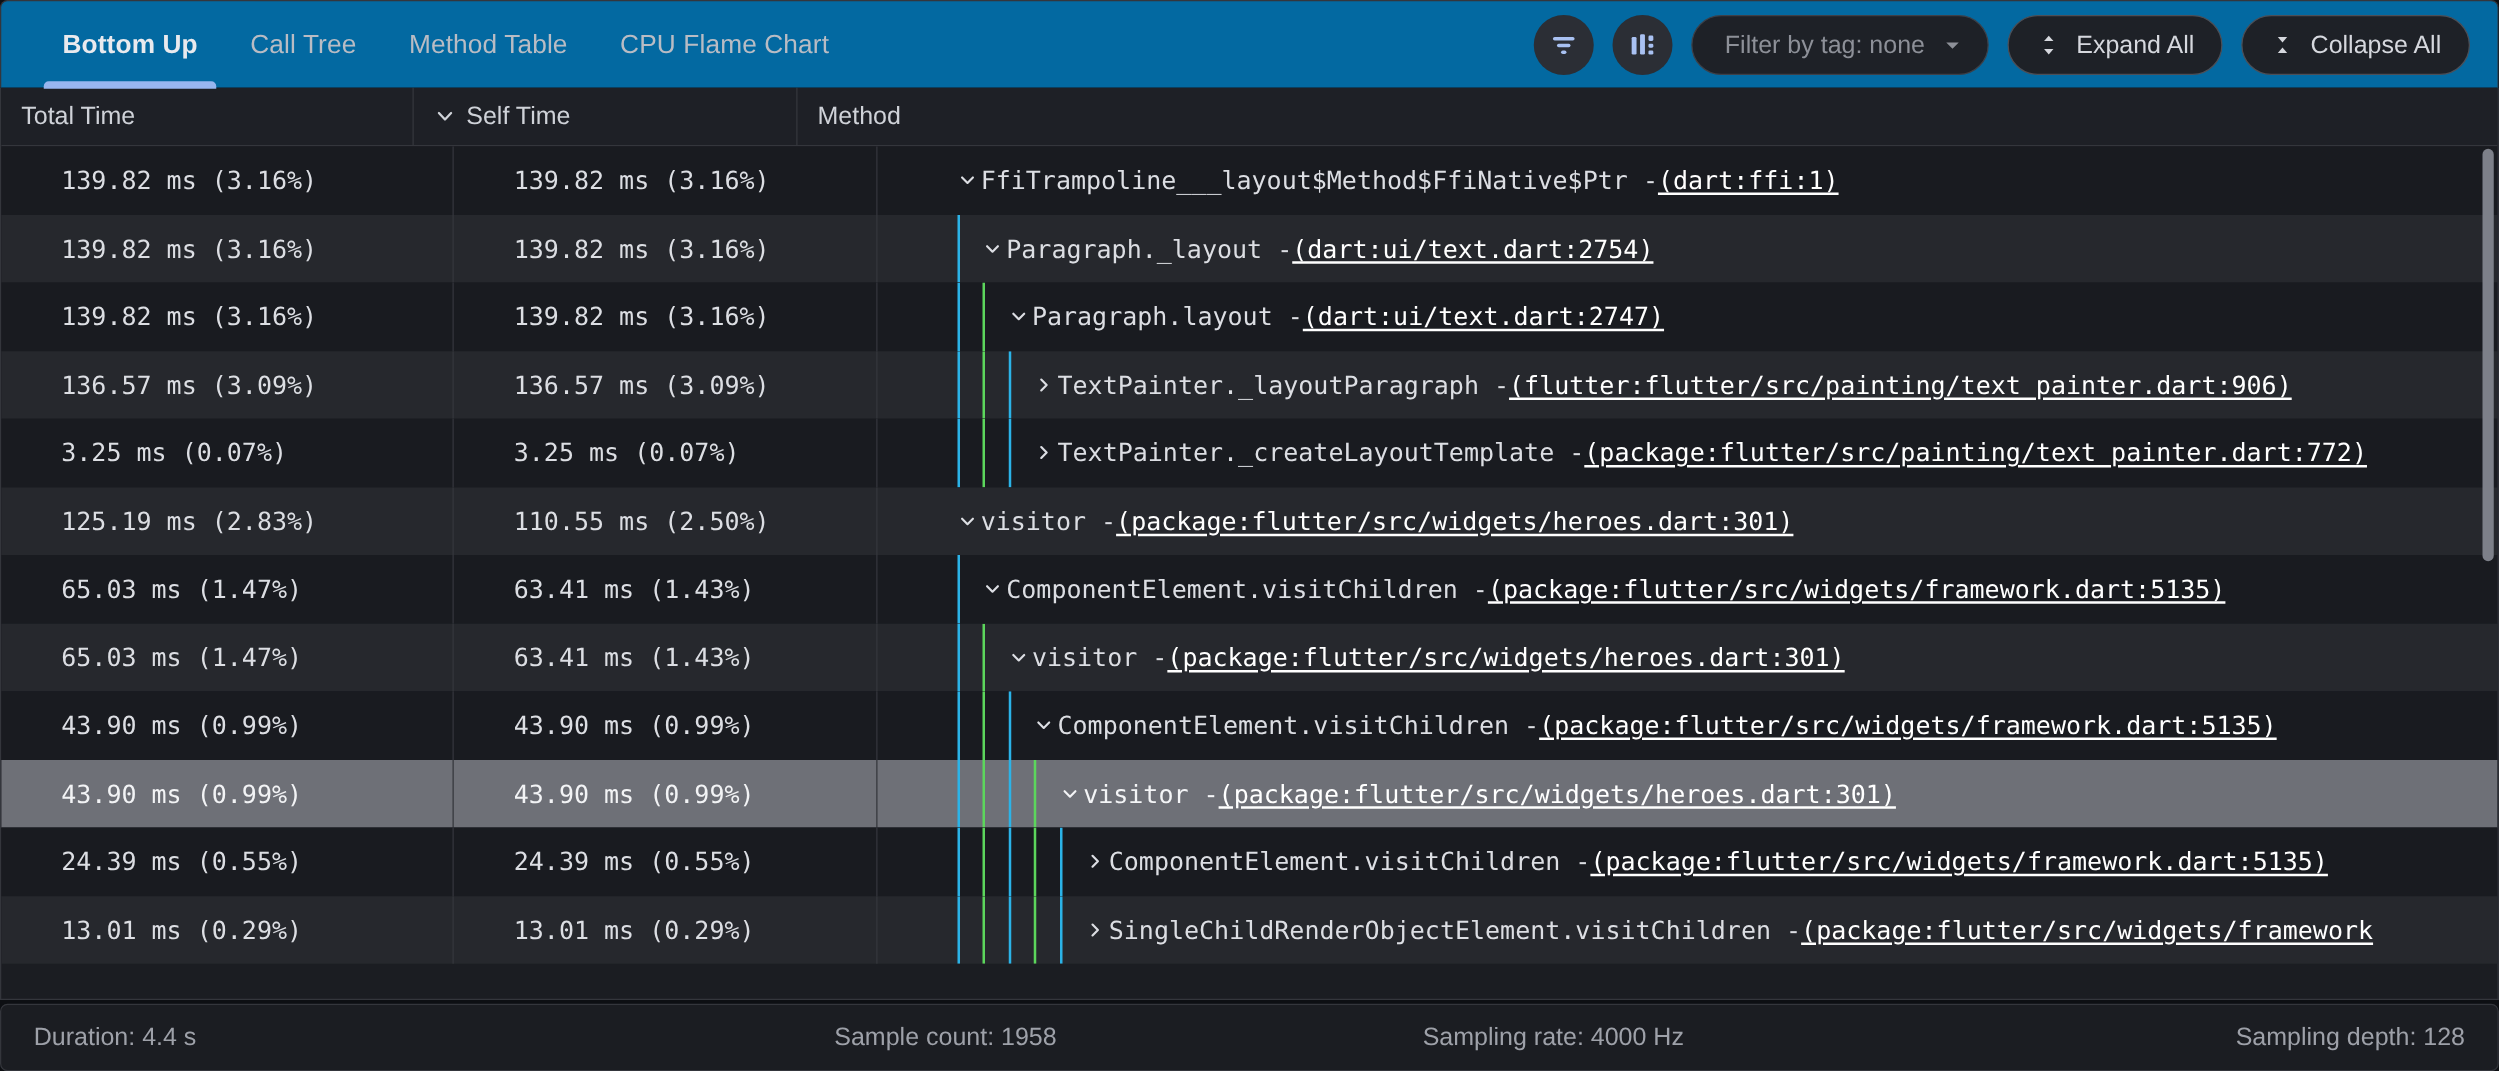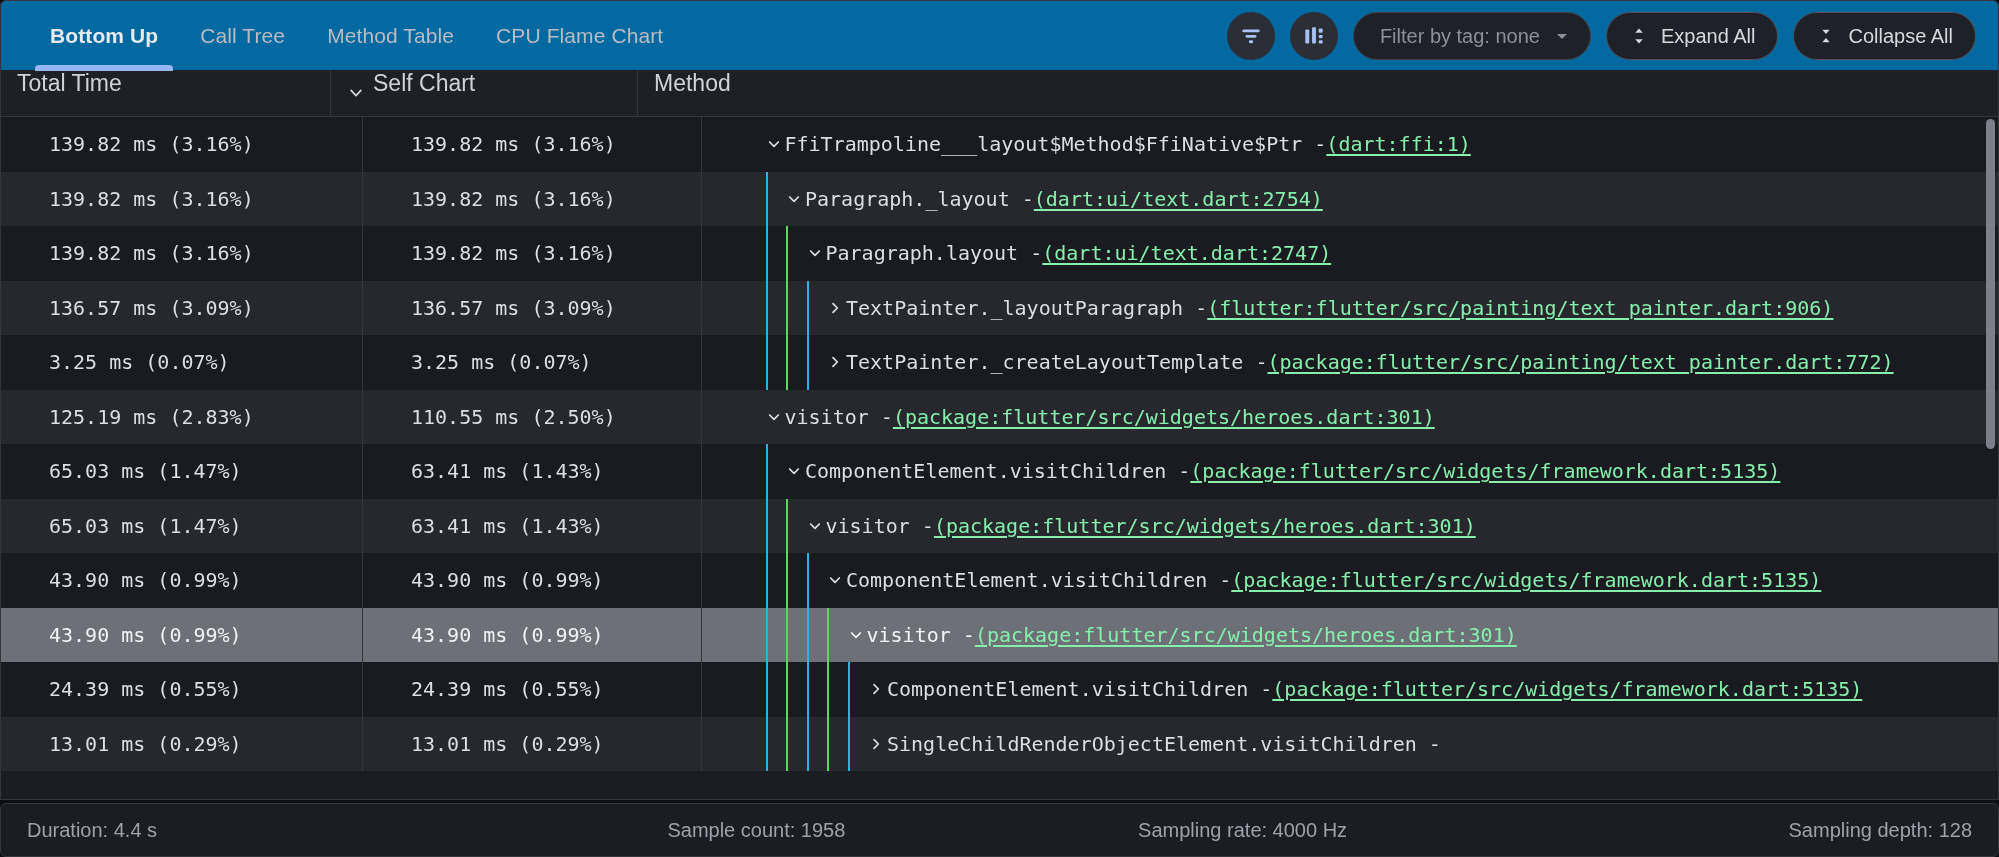--- a/index.html
+++ b/index.html
@@ -96,22 +96,22 @@
   .thead {
     display: flex;
     height: 47px;
     flex: 0 0 47px;
     background: #1e2026;
     border-bottom: 1px solid #34363c;
     align-items: center;
   }
   .th {
     height: 100%;
-    display: flex; 
-    font-size: 23px;
+    display: flex; align-items: center;
+    font-size: 20px;
     color: #cfd2d8;
     padding: 0 16px;
     border-right: 1px solid #34363c;
     cursor: pointer;
     user-select: none;
     gap: 8px;
   }
   .th.c1 { width: 330px; flex: 0 0 330px; }
   .th.c2 { width: 307px; flex: 0 0 307px; }
   .th.c3 { flex: 1 1 auto; border-right: none; }
@@ -190,21 +190,21 @@
   .mname {
     font-family: "DejaVu Sans Mono", monospace;
     font-size: 20px;
     color: #dcdee3;
     white-space: nowrap;
   }
   .row.selected .mname { color: #f4f5f7; }
   .mlink {
     font-family: "DejaVu Sans Mono", monospace;
     font-size: 20px;
-    color: #86efac;
+    color: #ffffff;
     text-decoration: underline;
     text-underline-offset: 3px;
     white-space: nowrap;
     cursor: pointer;
   }
 
   
   .vscroll {
     position: absolute;
     top: 0; right: 3px;
@@ -316,21 +316,21 @@
     <div class="thead">
       <div class="th c1">
         <span>Total Time</span>
       </div>
       <div class="th c2">
         <span class="sort-ico">
           <svg width="18" height="18" viewBox="0 0 24 24">
             <path d="M5.5 8.5 L12 15.5 L18.5 8.5" fill="none" stroke="#cfd2d8" stroke-width="2.4" stroke-linecap="round" stroke-linejoin="round"></path>
           </svg>
         </span>
-        <span>Self Chart</span>
+        <span>Self Time</span>
       </div>
       <div class="th c3">
         <span>Method</span>
       </div>
     </div>
 
     <div class="tbody" id="tbody">
       <div class="row ">
           <div class="cell c1">139.82 ms (3.16%)</div>
           <div class="cell c2">139.82 ms (3.16%)</div>
@@ -565,20 +565,21 @@
               <div class="guide" style="--gc: #5cd65c;"></div>
               <div class="guide" style="--gc: #2bb3e8;"></div>
             </div>
             <div class="m-body">
               <span class="caret">
                 <svg width="16" height="16" viewBox="0 0 24 24">
                   <path d="M9 5.5 L15.5 12 L9 18.5" fill="none" stroke="currentColor" stroke-width="2.6" stroke-linecap="round" stroke-linejoin="round"></path>
                 </svg>
               </span>
               <span class="mname">SingleChildRenderObjectElement.visitChildren - </span>
+              <span class="mlink">(package:flutter/src/widgets/framework</span>
             </div>
           </div>
         </div>
         <div class="vscroll">
         <div class="vthumb"></div>
       </div>
     </div>
   </div>
 
   <div class="footer">

